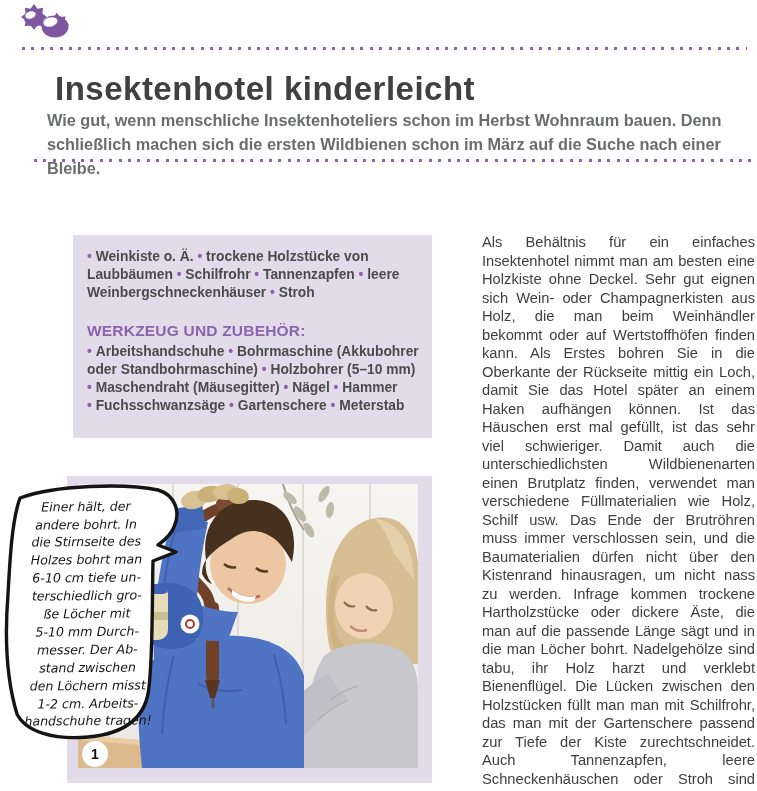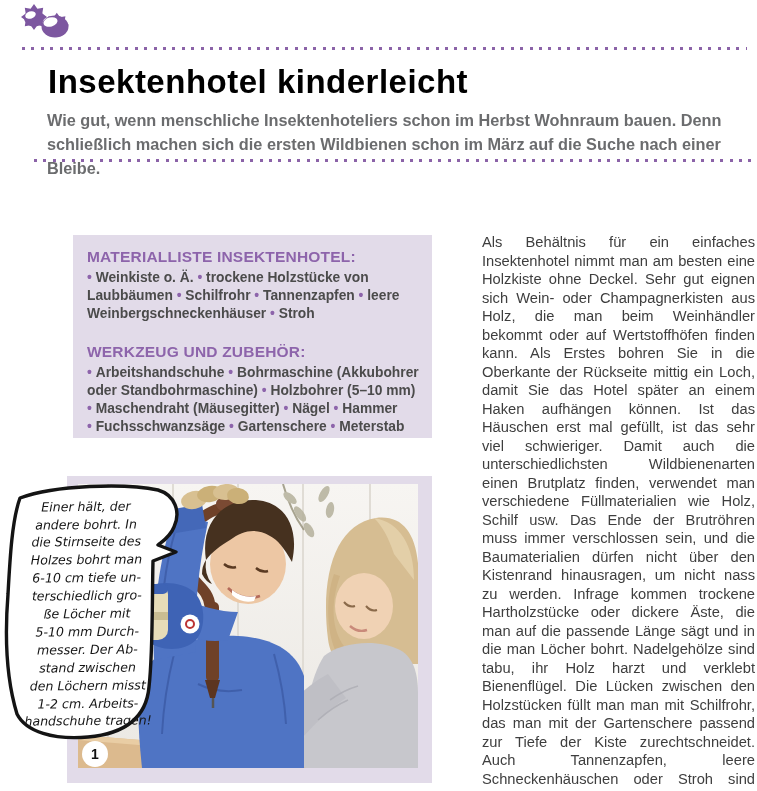--- a/index.html
+++ b/index.html
@@ -11,22 +11,22 @@
   .kicker{position:absolute;left:82px;top:15px;font-size:13px;font-weight:bold;
           letter-spacing:.4px;color:#1f1f1f;}
 
   
   .dots{position:absolute;height:3px;
         background:repeating-linear-gradient(to right,#8b63a8 0 3px,transparent 3px 9.4px);}
   .dots-1{left:22px;right:10px;top:47px;}
   .dots-2{left:34px;right:4px;top:159px;}
 
   
-  .title{position:absolute;left:47px;top:62px;margin:1px;font-size:33px;font-weight:bold;
-         letter-spacing:.5px;color:#000000;}
+  .title{position:absolute;left:47px;top:62px;margin:8px;font-size:33px;font-weight:bold;
+         letter-spacing:.5px;color:#404040;}
   .lead{position:absolute;left:47px;top:108px;width:676px;margin:0;font-size:16.3px;
         line-height:24px;font-weight:bold;color:#6b6c6e;}
 
   
   .mat-box{position:absolute;left:73px;top:235px;width:359px;height:203px;
            background:#e2dbe9;box-sizing:border-box;padding:13px 12px 0 14px;}
   .mat-box h2{margin:0 0 3px 0;font-size:15.5px;letter-spacing:.2px;color:#8d64ab;}
   .mat-box h2.second{margin-top:20px;}
   .mat-list{font-size:13.8px;line-height:18px;font-weight:bold;color:#4b4b4b;}
   .mat-list .bullet{color:#8d64ab;}
@@ -69,21 +69,20 @@
   </svg>
 
   <div class="dots dots-1"></div>
 
   <h1 class="title">Insektenhotel kinderleicht</h1>
   <p class="lead">Wie gut, wenn menschliche Insektenhoteliers schon im Herbst Wohnraum bauen. Denn schließlich machen sich die ersten Wildbienen schon im März auf die Suche nach einer Bleibe.</p>
 
   <div class="dots dots-2"></div>
 
   <aside class="mat-box">
-    <h2>MATERIALLISTE INSEKTENHOTEL:</h2>
     <div class="mat-list"><span class="bullet">•&nbsp;</span><span>Weinkiste o. Ä. </span><span class="bullet">•&nbsp;</span><span>trockene Holzstücke von Laubbäumen </span><span class="bullet">•&nbsp;</span><span>Schilfrohr </span><span class="bullet">•&nbsp;</span><span>Tannenzapfen </span><span class="bullet">•&nbsp;</span><span>leere Weinbergschnecken­häuser </span><span class="bullet">•&nbsp;</span><span>Stroh </span></div>
     <h2 class="second">WERKZEUG UND ZUBEHÖR:</h2>
     <div class="mat-list"><span class="bullet">•&nbsp;</span><span>Arbeitshandschuhe </span><span class="bullet">•&nbsp;</span><span>Bohrmaschine (Akkubohrer oder Standbohrmaschine) </span><span class="bullet">•&nbsp;</span><span>Holzbohrer (5–10 mm) </span><span class="bullet">•&nbsp;</span><span>Maschendraht (Mäusegitter) </span><span class="bullet">•&nbsp;</span><span>Nägel </span><span class="bullet">•&nbsp;</span><span>Hammer </span><span class="bullet">•&nbsp;</span><span>Fuchsschwanzsäge </span><span class="bullet">•&nbsp;</span><span>Gartenschere </span><span class="bullet">•&nbsp;</span><span>Meterstab </span></div>
   </aside>
 
   <article class="body-col">Als Behältnis für ein einfaches Insektenhotel nimmt man am besten eine Holzkiste ohne Deckel. Sehr gut eignen sich Wein- oder Champagnerkisten aus Holz, die man beim Weinhändler bekommt oder auf Wertstoffhöfen finden kann. Als Erstes bohren Sie in die Oberkante der Rückseite mittig ein Loch, damit Sie das Hotel später an einem Haken aufhängen können. Ist das Häuschen erst mal gefüllt, ist das sehr viel schwieriger. Damit auch die unterschiedlichsten Wildbienenarten einen Brutplatz finden, verwendet man verschiedene Füllmaterialien wie Holz, Schilf usw. Das Ende der Brutröhren muss immer verschlossen sein, und die Baumaterialien dürfen nicht über den Kistenrand hinausragen, um nicht nass zu werden. Infrage kommen trockene Hartholzstücke oder dickere Äste, die man auf die passende Länge sägt und in die man Löcher bohrt. Nadelgehölze sind tabu, ihr Holz harzt und verklebt Bienenflügel. Die Lücken zwischen den Holzstücken füllt man man mit Schilfrohr, das man mit der Gartenschere passend zur Tiefe der Kiste zurechtschneidet. Auch Tannenzapfen, leere Schneckenhäuschen oder Stroh sind geeignet. Zum Füllen legt man die Kiste mit der offenen Seite nach oben vor sich hin. Zum Schluss noch ein feinmaschiges Mäusegitter auf die offene Seite der Kiste nageln, um Fressfeinde abzuhalten.</article>
 
   <figure class="photo-frame" style="margin:0;">
     <svg class="scene" width="340" height="284" viewBox="0 0 340 284">
       <defs>

